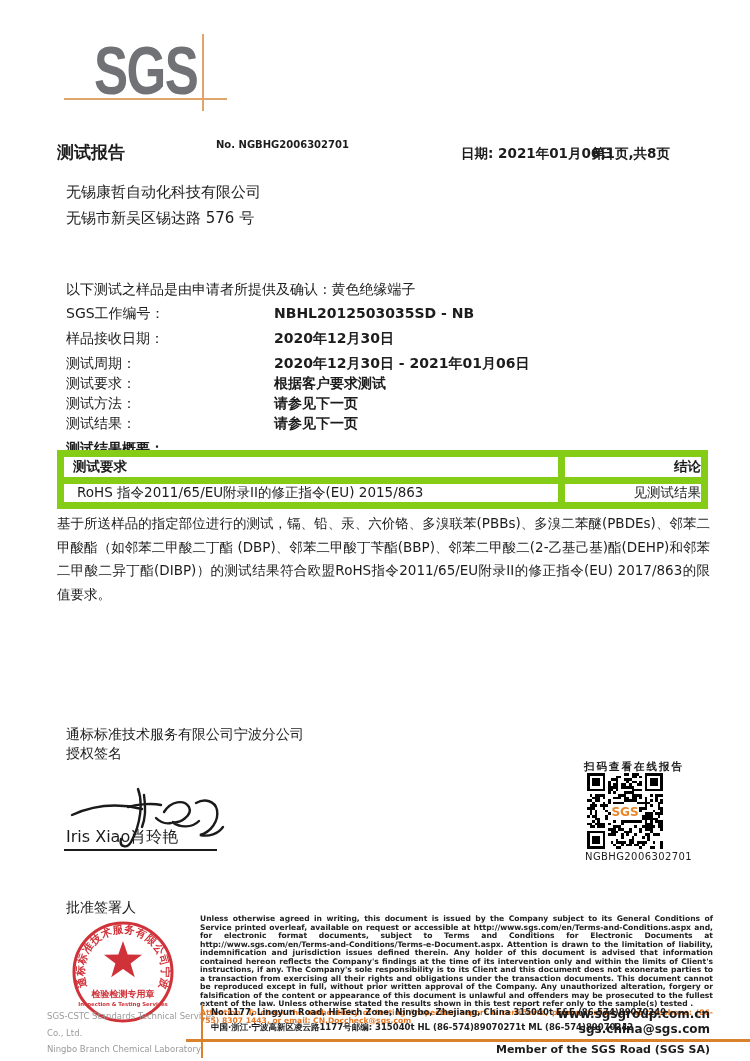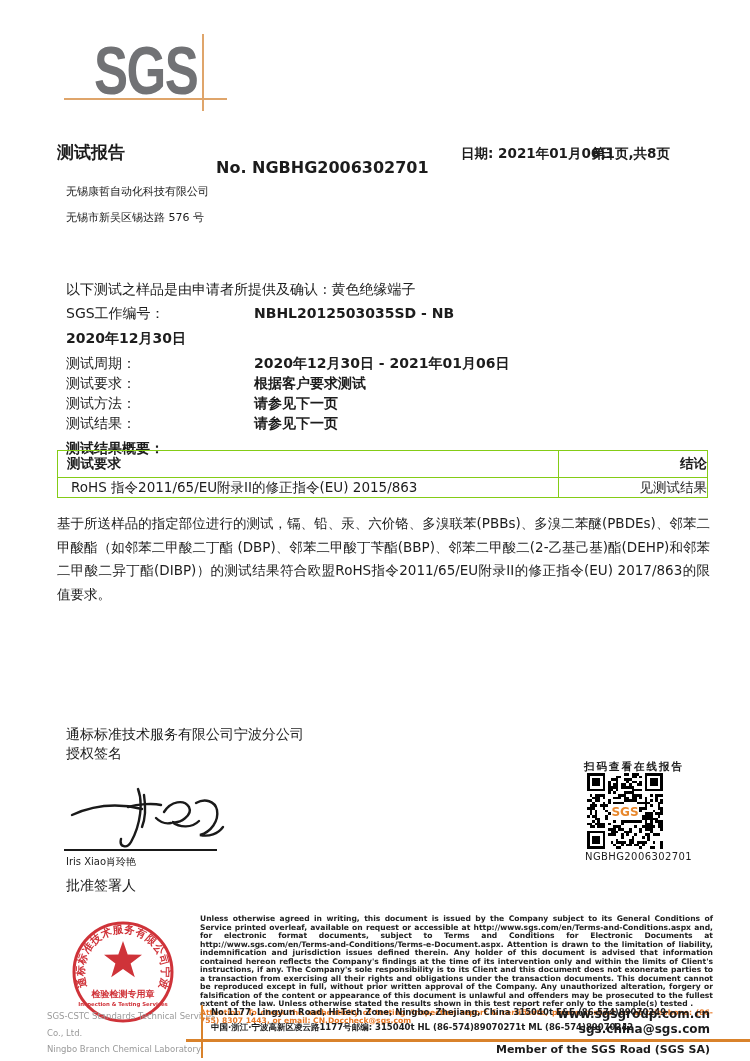--- a/index.html
+++ b/index.html
@@ -8,55 +8,55 @@
 
   
   .logo-text { position:absolute; left:94px; top:44px; font-family:"Liberation Sans","DejaVu Sans",sans-serif;
     font-size:69px; font-weight:bold; color:#717275; line-height:54px; letter-spacing:-2px;
     transform:scaleX(0.74); transform-origin:left top; }
   .logo-hline { position:absolute; left:64px; top:98px; width:163px; height:2px; background:#dfa56b; }
   .logo-vline { position:absolute; left:202px; top:34px; width:2px; height:77px; background:#dfa56b; }
 
   
   .page-title { position:absolute; left:57px; top:141px; font-size:17px; font-weight:bold; }
-  .report-no  { position:absolute; left:216px; top:158px; font-size:16px; font-weight:600; }
+  .report-no  { position:absolute; left:216px; top:139px; font-size:10px; font-weight:600; }
   .report-date{ position:absolute; left:461px; top:145px; font-size:13.5px; font-weight:600; }
   .page-count { position:absolute; left:592px; top:145px; font-size:13.5px; font-weight:600; }
 
-  .applicant { position:absolute; left:66px; top:179px; font-size:11px; font-weight:500; line-height:26px; }
+  .applicant { position:absolute; left:66px; top:179px; font-size:15px; font-weight:500; line-height:26px; }
 
   .sample-intro { position:absolute; left:66px; top:281px; font-size:14px; font-weight:500; }
 
   .fields { position:absolute; left:66px; top:303px; font-size:14px; }
-  .field-row { display:flex; line-height:20px; }
+  .field-row { display:flex; line-height:20px;gap:20px; }
   .field-row.gap { margin-bottom:5px; }
   .field-label { width:188px; font-weight:500; }
   .field-value { font-weight:600; }
   .summary-label { margin-top:5px; line-height:20px; font-weight:600; }
 
   
   .results-table { position:absolute; left:57px; top:450px; width:651px; border-collapse:collapse; table-layout:fixed; }
-  .results-table th, .results-table td { border:1px solid #84cc16; font-size:13.5px; }
+  .results-table th, .results-table td { border:7px solid #84cc16; font-size:13.5px; }
   .results-table th { height:27px; font-weight:bold; }
   .results-table td { height:20px; font-weight:500; }
   .col-req { width:501px; }
   .th-req { text-align:left; padding-left:9px; }
   .td-req { text-align:left; padding-left:13px; }
   .th-con, .td-con { text-align:right; }
 
   .conclusion { position:absolute; left:57px; top:512px; width:653px; font-size:13.5px; font-weight:500;
     line-height:23.5px; text-align:justify; }
 
   
   .signoff-company { position:absolute; left:66px; top:726px; font-size:14px; font-weight:500; }
   .authorized-label{ position:absolute; left:66px; top:745px; font-size:14px; font-weight:500;text-align:center; }
   .signature-svg { position:absolute; left:68px; top:784px; }
   .signature-line { position:absolute; left:64px; top:849px; width:153px; height:2px; background:#1a1a1a; }
-  .signer-name  { position:absolute; left:66px; top:855px; font-size:10px; font-weight:500; }
-  .signer-title { position:absolute; left:66px; top:877px; font-size:14px; font-weight:500; }
+  .signer-name  { position:absolute; left:66px; top:827px; font-size:16px; font-weight:500; }
+  .signer-title { position:absolute; left:66px; top:899px; font-size:14px; font-weight:500; }
 
   
   .qr-caption { position:absolute; left:584px; top:760px; font-size:10.5px; font-weight:bold; letter-spacing:2px; }
   .qr-box { position:absolute; left:587px; top:773px; width:76px; height:76px; }
   .qr-no { position:absolute; left:585px; top:851px; font-size:10px; letter-spacing:0.4px; font-weight:500; }
 
   
   .stamp-svg { position:absolute; left:58px; top:907px; opacity:0.92; }
   .lab-name { position:absolute; left:47px; top:1008px; font-size:8.5px; line-height:16.5px; color:#9a9a9a; font-weight:500; width:180px; }
 
@@ -95,20 +95,21 @@
   </div>
 
   <div class="sample-intro">以下测试之样品是由申请者所提供及确认 : 黄色绝缘端子</div>
 
   <div class="fields">
     <div class="field-row gap">
       <span class="field-label">SGS工作编号：</span>
       <span class="field-value">NBHL2012503035SD - NB</span>
     </div>
     <div class="field-row gap">
+      <span class="field-label">样品接收日期：</span>
       <span class="field-value">2020年12月30日</span>
     </div>
     <div class="field-row">
       <span class="field-label">测试周期：</span>
       <span class="field-value">2020年12月30日 - 2021年01月06日</span>
     </div>
     <div class="field-row">
       <span class="field-label">测试要求：</span>
       <span class="field-value">根据客户要求测试</span>
     </div>

